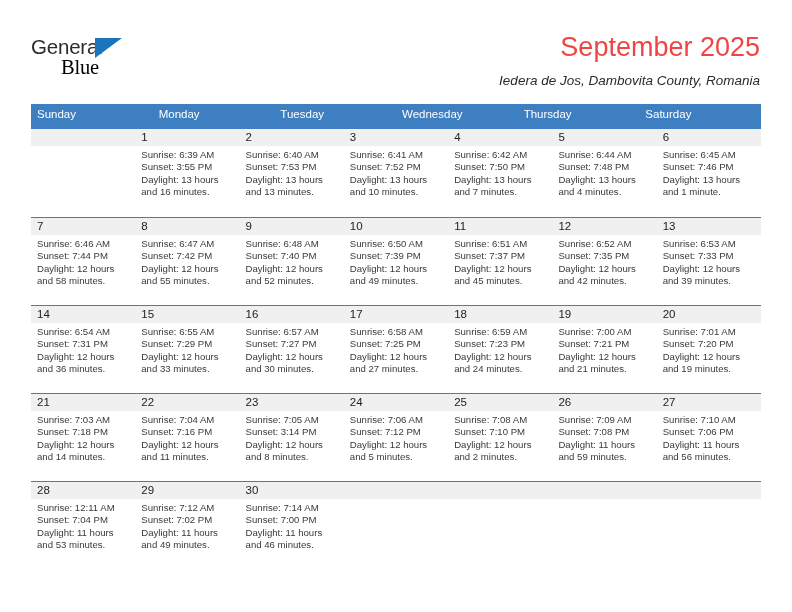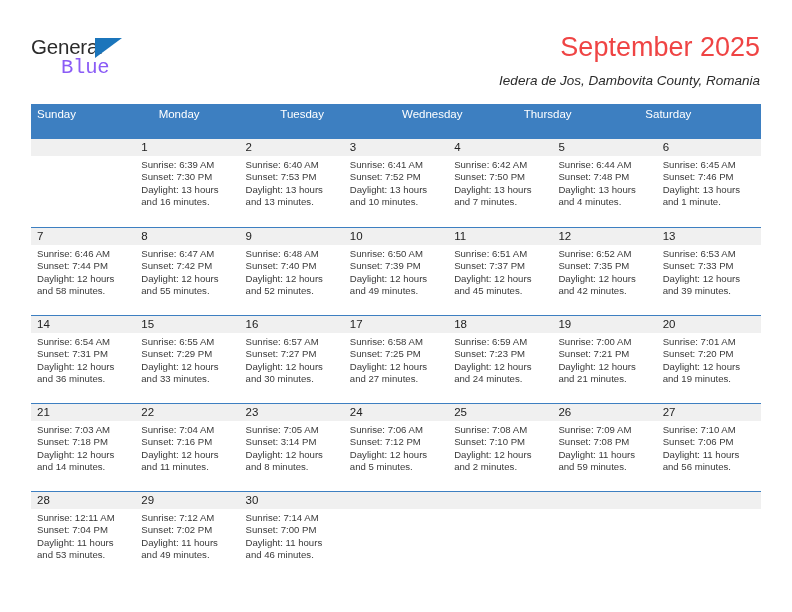--- a/index.html
+++ b/index.html
@@ -54,22 +54,22 @@
     height: 0;
     border-left: 27px solid #1b75bb;
     border-bottom: 20px solid transparent;
   }
   .logo-blue {
     position: absolute;
     left: 30px;
     top: 21px;
     font-size: 20.5px;
     letter-spacing: -0.2px;
-    color: #8b5cf6;
-    font-family: Liberation Mono, monospace;
+    color: #000000;
+    font-family: Liberation Serif, serif;
   }
   .title-block {
     position: absolute;
     right: 32px;
     top: 30px;
     text-align: right;
   }
   .cal-title {
     font-size: 27px;
     color: #ef4444;
@@ -88,22 +88,21 @@
   
   .calendar {
     position: absolute;
     left: 31px;
     top: 104px;
     width: 730px;
   }
   .weekdays {
     display: flex;
     background: #3d7fc1;
-    height: 35px;
-    justify-content: flex-end;
+    height: 25px;
   }
   .weekday {
     flex: 1 1 0;
     color: #ffffff;
     font-size: 11.5px;
     line-height: 21px;
     padding-left: 6px;
     box-sizing: border-box;
     white-space: nowrap;
     overflow: hidden;
@@ -179,21 +178,21 @@
 
     <div id="weeks-container">
         <div class="week">
           <div class="day empty">
             <div class="day-num-strip"></div>
           </div>
           <div class="day">
             <div class="day-num-strip">1</div>
             <div class="day-info">
               <div>Sunrise: 6:39 AM</div>
-              <div>Sunset: 7:30 PM</div>
+              <div>Sunset: 3:55 PM</div>
               <div>Daylight: 13 hours</div>
               <div>and 16 minutes.</div>
             </div>
           </div>
           <div class="day">
             <div class="day-num-strip">2</div>
             <div class="day-info">
               <div>Sunrise: 6:40 AM</div>
               <div>Sunset: 7:53 PM</div>
               <div>Daylight: 13 hours</div>

